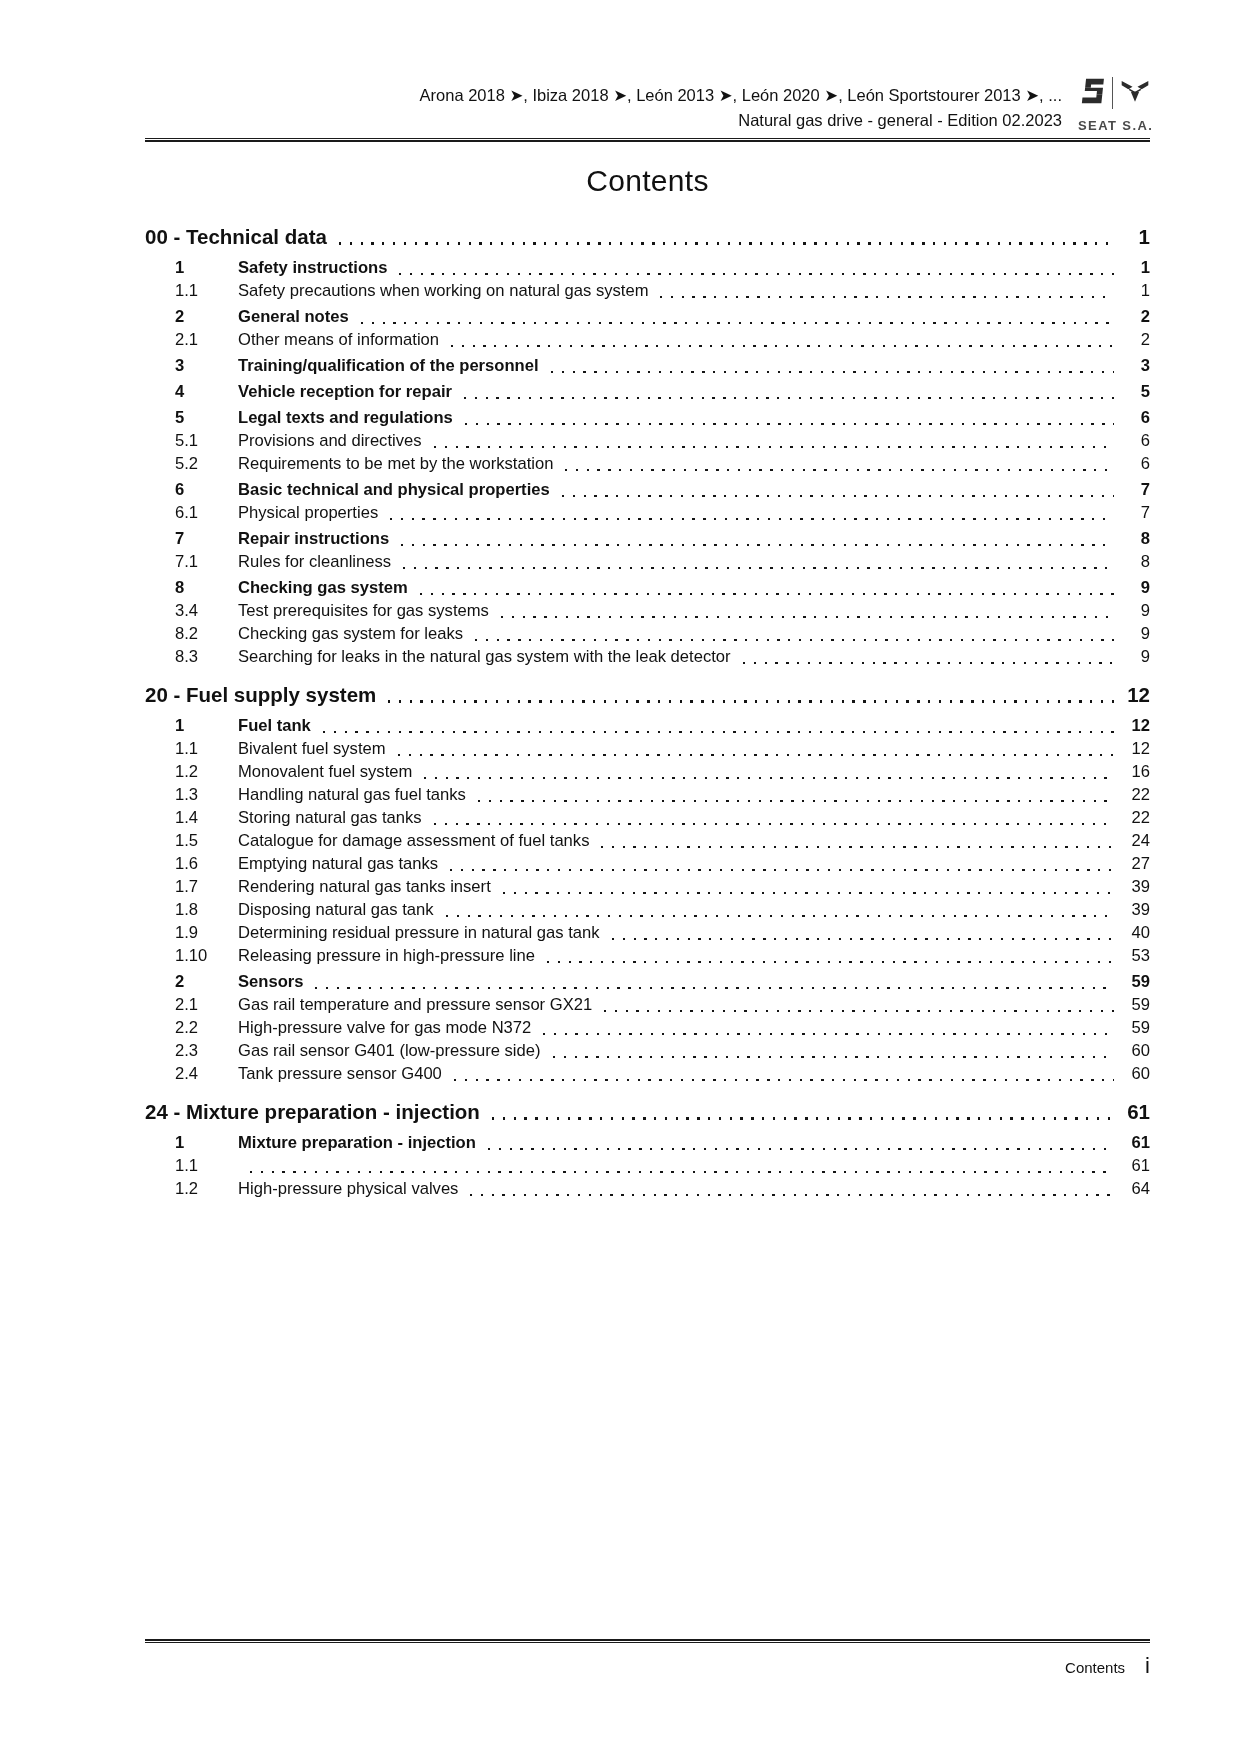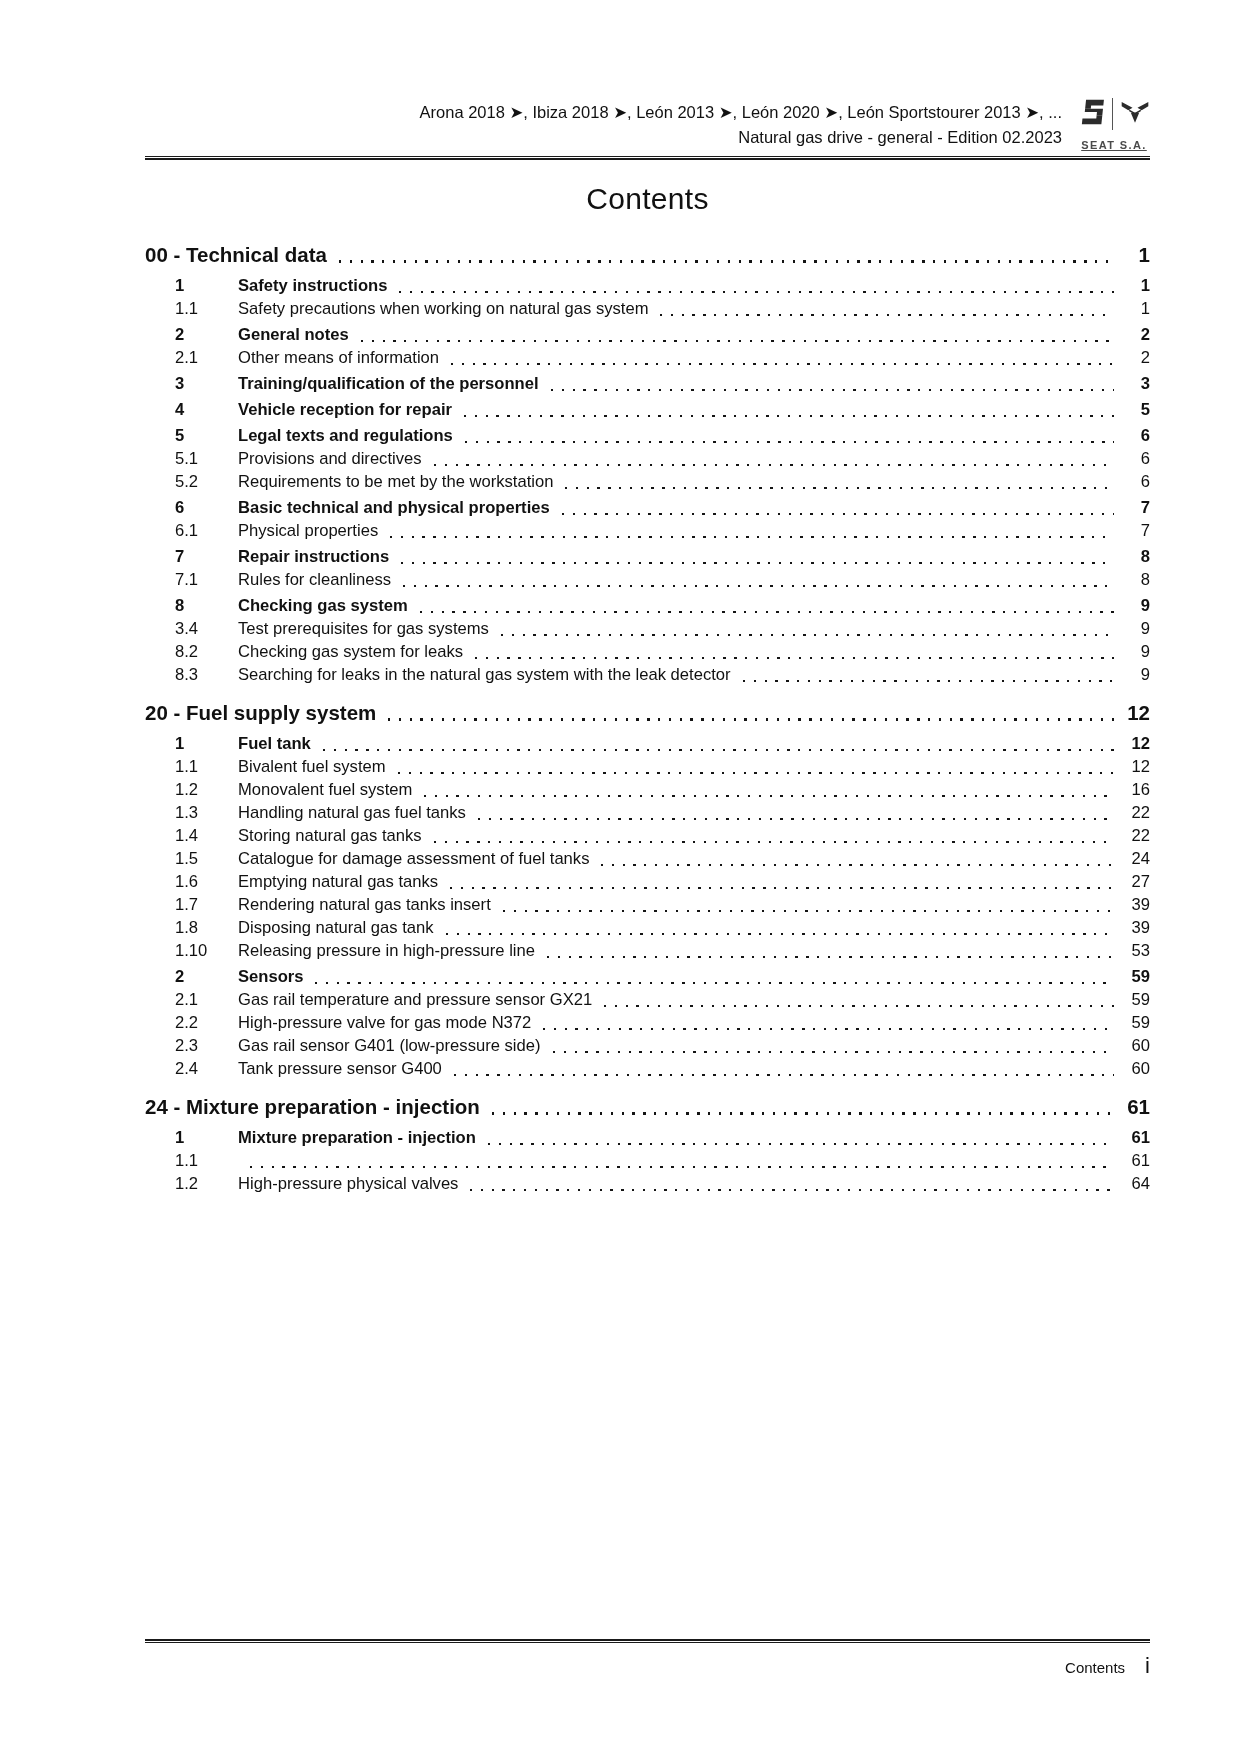--- a/index.html
+++ b/index.html
@@ -5,26 +5,26 @@
   * { box-sizing: border-box; }
   html, body { margin: 0; padding: 0; background: #ffffff; }
   body {
     width: 1240px; height: 1753px;
     font-family: "Liberation Sans", sans-serif;
     color: #111; -webkit-font-smoothing: antialiased;
   }
   .page { position: relative; width: 1005px; height: 1753px; margin-left: 145px; }
 
   
-  .header { display: flex; align-items: center; padding-top: 93px; }
+  .header { display: flex; align-items: flex-end; padding-top: 72px; }
   .header-text { flex: 1; text-align: right; font-size: 16.5px; line-height: 25px; padding-right: 16px; padding-top: 6px; white-space: nowrap; }
   .logo-block { width: 72px; flex: none; text-align: center; }
   .logos { display: flex; align-items: center; justify-content: center; gap: 7px; height: 42px; }
   .logo-divider { width: 1px; height: 32px; background: #555; }
-  .logo-caption { font-size: 11px; font-weight: bold; letter-spacing: 1.4px; color: #4a4a4a; margin-top: 4px; white-space: nowrap; text-decoration: underline; }
+  .logo-caption { font-size: 13px; font-weight: bold; letter-spacing: 1.4px; color: #4a4a4a; margin-top: 4px; white-space: nowrap; }
   .rule-double-top { height: 4px; border-top: 1px solid #1a1a1a; border-bottom: 2px solid #1a1a1a; margin-top: 5px; }
 
   
   .doc-title { text-align: center; font-size: 30px; font-weight: 400; margin: 22px 0 0 0; letter-spacing: 0.3px; }
 
   
   .toc { margin-top: 26px; }
   .section { margin-top: 14px; }
   .section:first-child { margin-top: 0; }
   .section-head { display: flex; align-items: flex-start; font-size: 20.5px; font-weight: bold; line-height: 26px; margin-bottom: 6px; }
@@ -280,20 +280,26 @@
     <span class="page-num">39</span>
   </div>
 
   <div class="toc-entry">
     <span class="num">1.8</span>
     <span class="title">Disposing natural gas tank</span>
     <span class="dots"></span>
     <span class="page-num">39</span>
   </div>
 
+  <div class="toc-entry">
+    <span class="num">1.9</span>
+    <span class="title">Determining residual pressure in natural gas tank</span>
+    <span class="dots"></span>
+    <span class="page-num">40</span>
+  </div>
 
   <div class="toc-entry">
     <span class="num">1.10</span>
     <span class="title">Releasing pressure in high-pressure line</span>
     <span class="dots"></span>
     <span class="page-num">53</span>
   </div>
 
   <div class="toc-entry bold">
     <span class="num">2</span>

